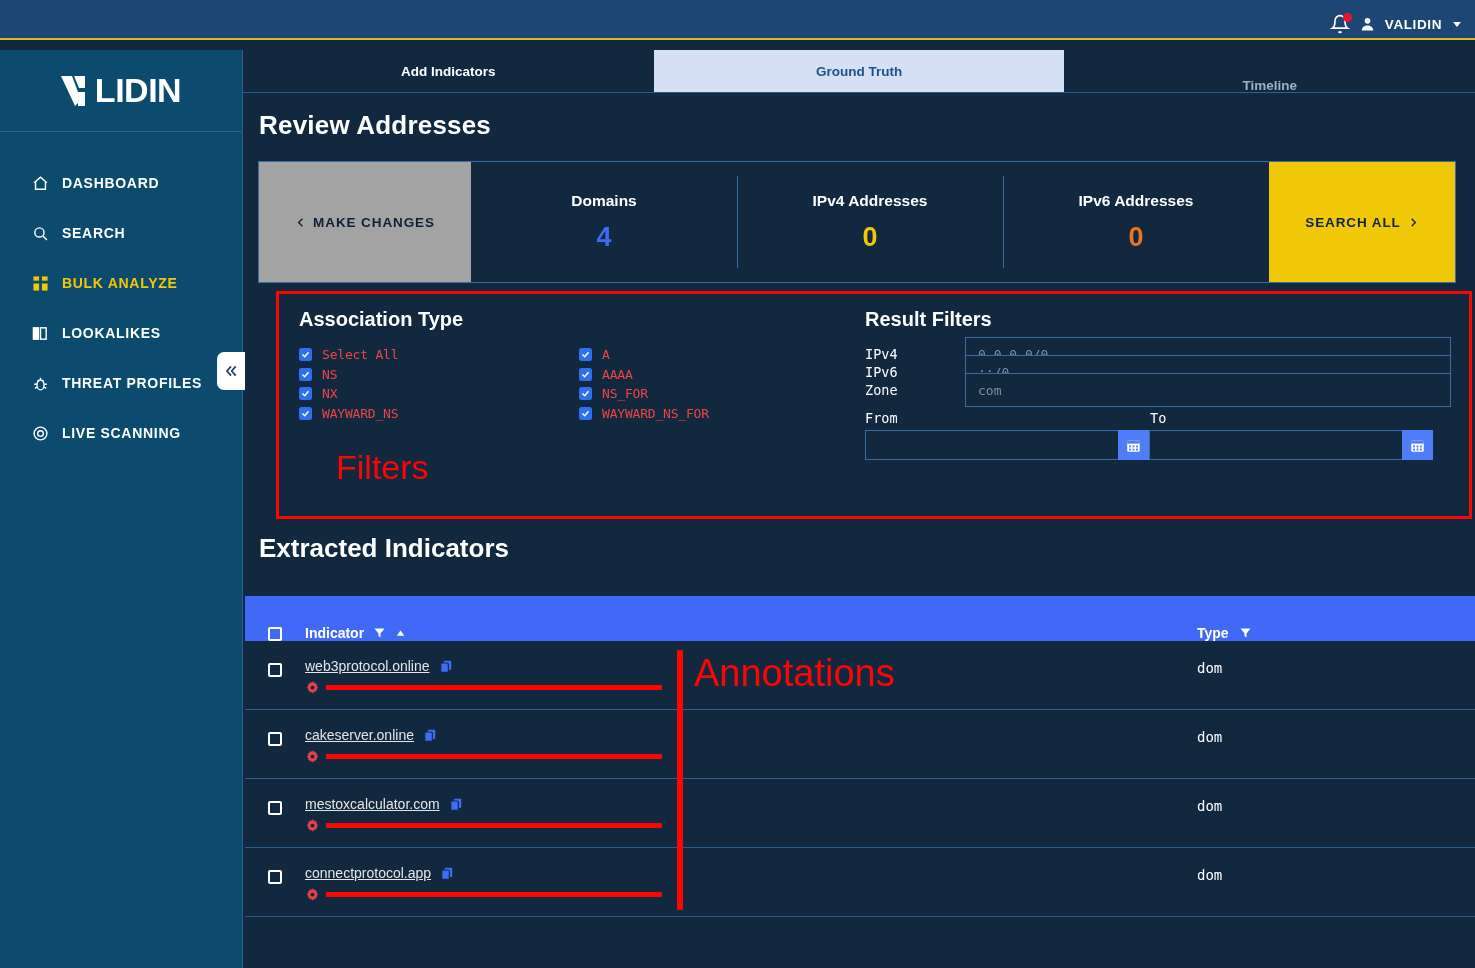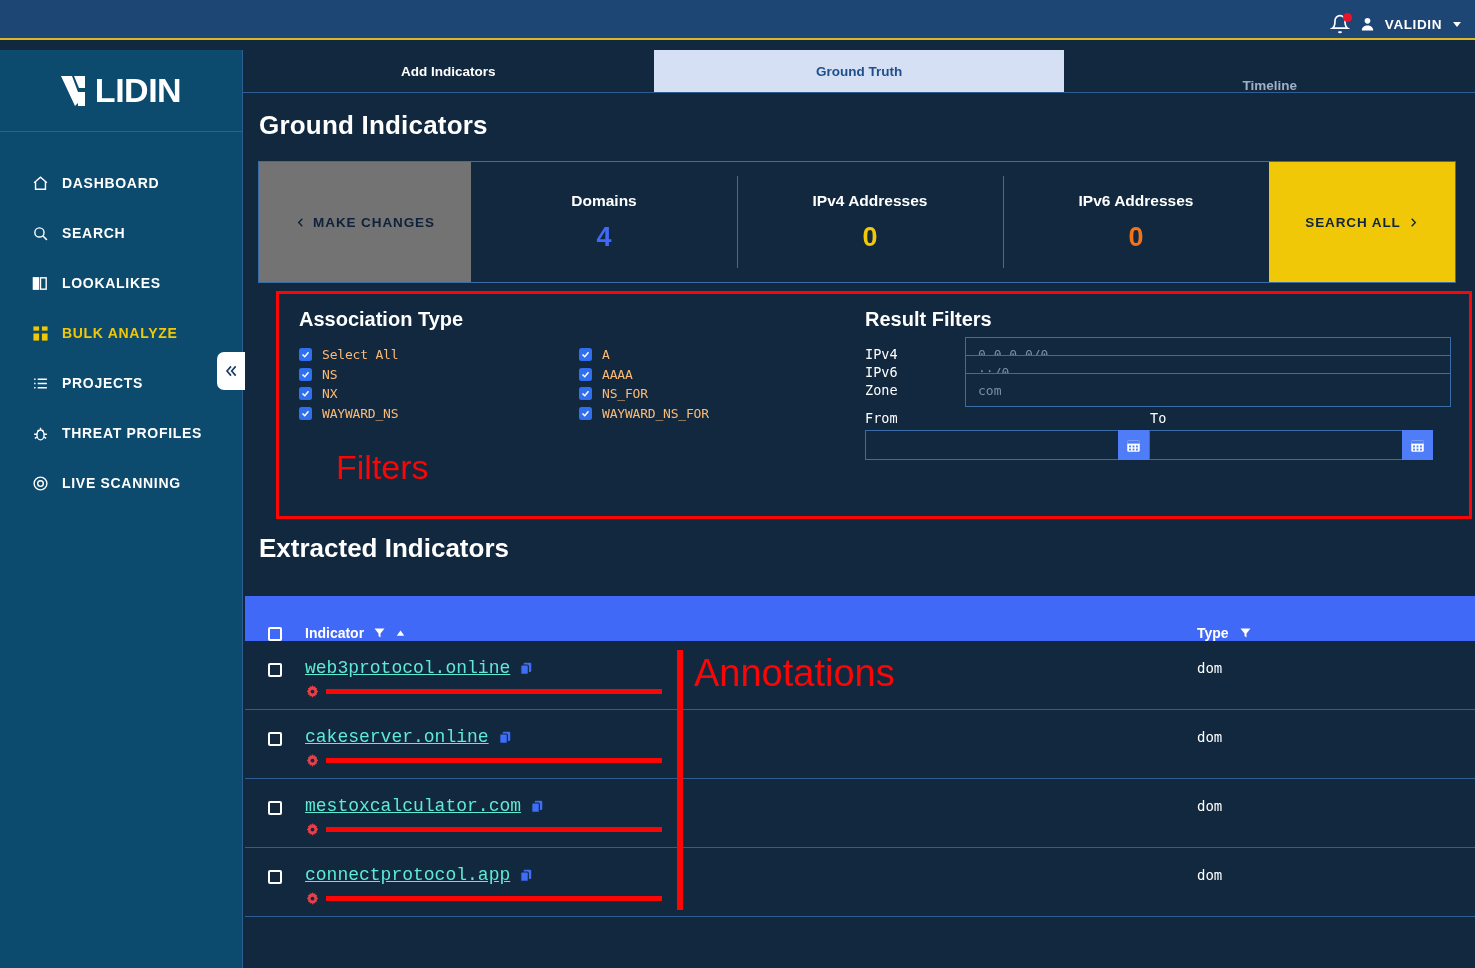--- a/index.html
+++ b/index.html
@@ -85,21 +85,21 @@
     color: #ffffff; font-size: 26px; font-weight: bold;
     padding: 17px 0 0 16px; letter-spacing: .2px;
   }
 
   
   .statsbar {
     position: absolute; left: 15px; top: 68px; width: 1198px; height: 122px;
     display: flex; border: 1px solid #3a6da8;
   }
   .btn-make {
-    width: 212px; background: #737373; color: #0f2138;
+    width: 212px; background: #a3a3a3; color: #0f2138;
     display: flex; align-items: center; justify-content: center;
     font-size: 13.5px; font-weight: bold; letter-spacing: .9px; cursor: pointer; gap: 7px;
   }
   .stat {
     flex: 1; display: flex; flex-direction: column; align-items: center;
     justify-content: center; gap: 12px; position: relative;
   }
   .stat + .stat::before {
     content: ""; position: absolute; left: 0; top: 14px; bottom: 14px;
     width: 1px; background: #3a6da8;
@@ -123,21 +123,21 @@
   .cb-cols { display: flex; }
   .cb-col { width: 280px; }
   .cb-row {
     display: flex; align-items: center; gap: 10px; height: 19.5px; cursor: pointer;
   }
   .cbx {
     width: 13px; height: 13px; flex: 0 0 13px; border-radius: 2.5px;
     background: #2f6ff0; display: flex; align-items: center; justify-content: center;
   }
   .cb-label {
-    color: #fdba74; font-size: 13px;
+    color: #ef4444; font-size: 13px;
     font-family: "DejaVu Sans Mono", monospace; letter-spacing: -.2px;
   }
   .filters-anno {
     position: absolute; left: 37px; top: 140px;
     color: #fb0505; font-size: 34px; font-family: "Liberation Sans", sans-serif;
   }
 
   .result-col { width: 600px; padding-left: 6px; }
   .rf-row { display: flex; align-items: center; height: 18px; margin-bottom: 0px; }
   .rf-label {
@@ -184,22 +184,22 @@
     background: transparent; cursor: pointer;
   }
   .trow {
     display: flex; align-items: flex-start; height: 69px;
     border-bottom: 1px solid #2d5f93; position: relative;
   }
   .td-check { width: 60px; display: flex; justify-content: center; padding-top: 22px; }
   .td-ind { flex: 1; padding-top: 17px; }
   .ind-line { display: flex; align-items: center; gap: 9px; }
   .ind-link {
-    color: #5eead4; font-size: 18px; text-decoration: underline;
-    font-family: Liberation Mono, monospace; cursor: pointer;
+    color: #e5e5e5; font-size: 14px; text-decoration: underline;
+    font-family: Liberation Sans, sans-serif; cursor: pointer;
   }
   .td-type {
     width: 278px; padding-top: 19px; color: #ffffff; font-size: 14px;
     font-family: "DejaVu Sans Mono", monospace;
   }
   .gear-row { display: flex; align-items: center; gap: 6px; margin-top: 6px; }
   .anno-bar { height: 5px; background: #fb0505; width: 336px; }
   .anno-vline {
     position: absolute; left: 677px; top: 650px; width: 6px; height: 260px;
     background: #fb0505; z-index: 6;
@@ -257,44 +257,38 @@
       </div>
 
       <div class="nav-item">
         <svg class="nav-ico" viewBox="0 0 24 24" fill="none" stroke="#ffffff" stroke-width="2">
           <circle cx="10.5" cy="10.5" r="6.5"></circle>
             <path d="M15.5 15.5L21 21"></path>
         </svg>
         <span>SEARCH</span>
       </div>
 
-      <div class="nav-item">
-        <svg class="nav-ico" viewBox="0 0 24 24" fill="none" stroke="#ffffff" stroke-width="2">
-          <rect x="2" y="4" width="7" height="16" fill="#ffffff"></rect>
-            <rect x="12" y="4" width="8" height="16"></rect>
-        </svg>
-        <span>LOOKALIKES</span>
-      </div>
-
       <div class="nav-item active">
         <svg class="nav-ico" viewBox="0 0 24 24" fill="#f0c808">
           <rect x="2" y="2" width="8" height="6"></rect>
             <rect x="14" y="2" width="8" height="6"></rect>
           <rect x="2" y="12" width="8" height="10"></rect>
             <rect x="14" y="12" width="8" height="10"></rect>
         </svg>
         <span>BULK ANALYZE</span>
       </div>
 
       <div class="nav-item">
         <svg class="nav-ico" viewBox="0 0 24 24" fill="none" stroke="#ffffff" stroke-width="2">
-          <path d="M3 6h2M8 6h13M3 12h2M8 12h13M3 18h2M8 18h13"></path>
-        </svg>
-        <span>PROJECTS</span>
-      </div>
+          <rect x="2" y="4" width="7" height="16" fill="#ffffff"></rect>
+            <rect x="12" y="4" width="8" height="16"></rect>
+        </svg>
+        <span>LOOKALIKES</span>
+      </div>
+
 
       <div class="nav-item">
         <svg class="nav-ico" viewBox="0 0 24 24" fill="none" stroke="#ffffff" stroke-width="2">
           <ellipse cx="12" cy="14" rx="5" ry="7"></ellipse>
             <path d="M12 4v3M8 7l2 2M16 7l-2 2M3 13h4M17 13h4M4 19l3-2M20 19l-3-2"></path>
         </svg>
         <span>THREAT PROFILES</span>
       </div>
 
       <div class="nav-item">
@@ -321,21 +315,21 @@
     <div class="tab active">
       <span>Ground Truth</span>
     </div>
     <div class="tab inactive2">
       <span>Timeline</span>
     </div>
   </div>
 
   <div class="main">
 
-    <div class="page-title">Ground Indicators</div>
+    <div class="page-title">Review Addresses</div>
 
     <div class="statsbar">
       <div class="btn-make">
         <svg width="11" height="15" viewBox="0 0 24 24" fill="none" stroke="#0f2138" stroke-width="3">
           <path d="M16 4l-8 8 8 8"></path>
         </svg>
         <span>MAKE CHANGES</span>
       </div>
 
       <div class="stat">

